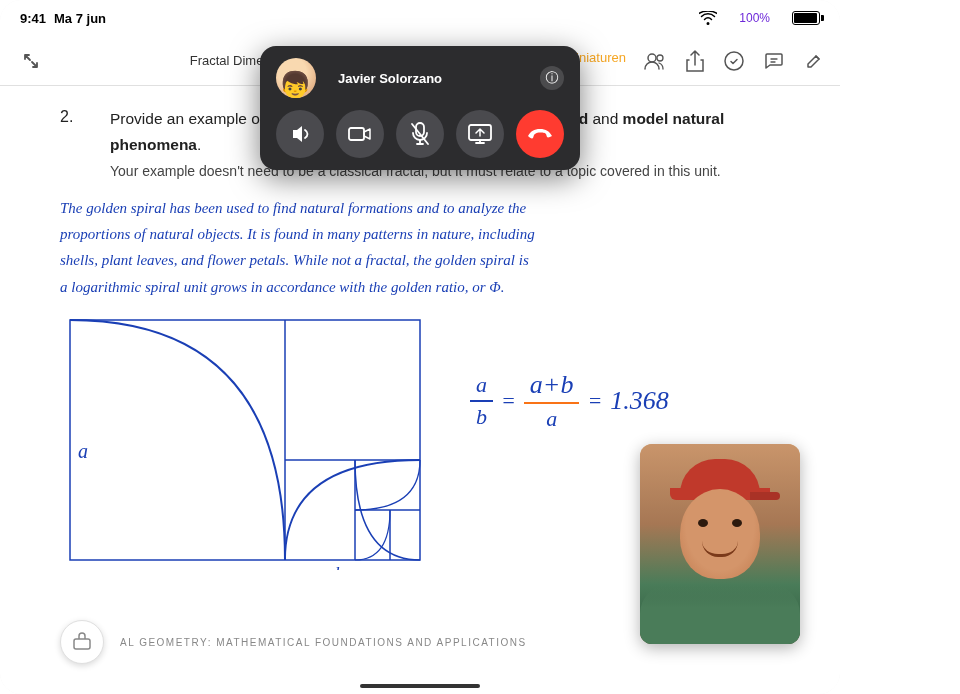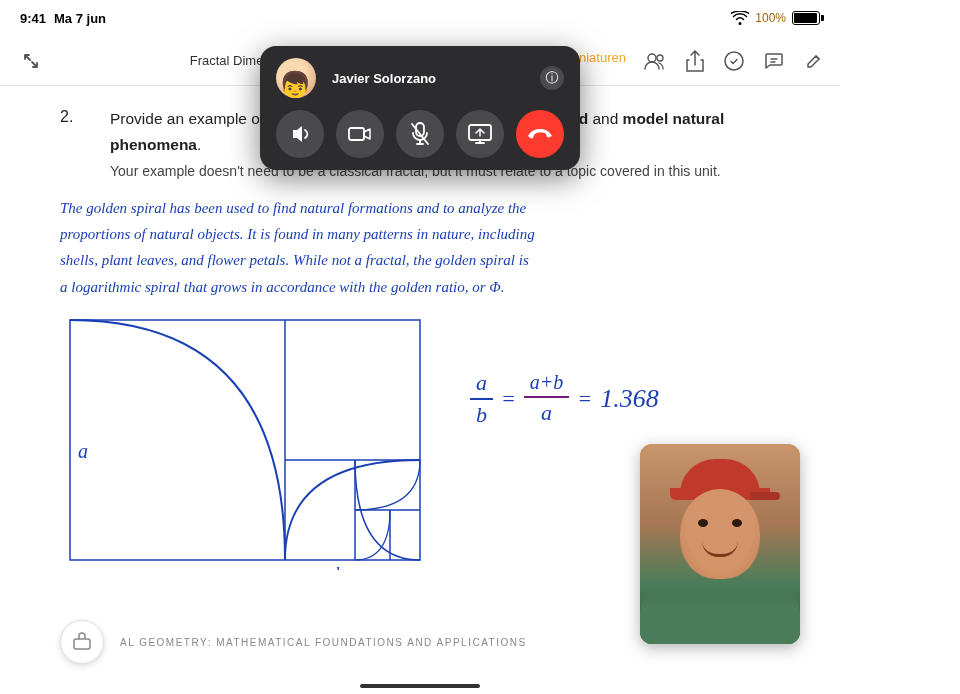--- a/index.html
+++ b/index.html
@@ -43,23 +43,23 @@
       align-items: center;
       gap: 8px;
       font-size: 13px;
       font-weight: 600;
       color: #000;
     }
 
     .status-right {
       display: flex;
       align-items: flex-end;
-      gap: 6px;
+      gap: 22px;
       font-size: 12px;
-      color: #a16207;
+      color: #6d28d9;
     }
 
     .battery-icon {
       width: 28px;
       height: 14px;
       border: 1.5px solid #000;
       border-radius: 3px;
       position: relative;
       display: inline-flex;
       align-items: center;
@@ -230,21 +230,21 @@
       background: #2c2c2e;
       border-radius: 16px;
       padding: 12px 16px;
       z-index: 200;
       box-shadow: 0 8px 30px rgba(0,0,0,0.5);
     }
 
     .ft-header {
       display: flex;
       align-items: center;
-      gap: 16px;
+      gap: 22px;
       margin-bottom: 12px;
     }
 
     .ft-info {
       flex: 1;
     }
 
     .ft-name {
       font-size: 13px;
       font-weight: 600;
@@ -515,21 +515,21 @@
         </div>
         <div class="q-sub">Your example doesn't need to be a classical fractal, but it must relate to a topic covered in this unit.</div>
       </div>
     </div>
 
     <div class="handwritten-area">
       <div class="handwritten-text">
         The golden spiral has been used to find natural formations and to analyze the<br>
         proportions of natural objects. It is found in many patterns in nature, including<br>
         shells, plant leaves, and flower petals. While not a fractal, the golden spiral is<br>
-        a logarithmic spiral <span style="font-style:italic;">that</span> grows in accordance with the golden ratio, or <span style="font-style:italic;">Φ</span>.
+        a logarithmic spiral <span style="font-style:italic;">unit</span> grows in accordance with the golden ratio, or <span style="font-style:italic;">Φ</span>.
       </div>
     </div>
 
     <div class="drawing-area">
 
       <div class="spiral-container">
         <svg class="spiral-svg" viewBox="0 0 380 260" fill="none" xmlns="http://www.w3.org/2000/svg">
 
           <rect x="10" y="10" width="350" height="240" stroke="#1a3fb5" stroke-width="1.5" fill="none"></rect>
 
@@ -562,21 +562,21 @@
       </div>
 
       <div class="formula-area">
         <div style="color:#1a3fb5; font-family:'Comic Sans MS',cursive; font-style:italic; font-size:14px; display:flex; align-items:center; gap:6px;">
           <div style="display:inline-flex; flex-direction:column; align-items:center;">
             <span style="border-bottom:2px solid #1a3fb5; padding:0 6px 2px; font-size:22px;">a</span>
             <span style="padding:2px 6px 0; font-size:22px;">b</span>
           </div>
           <span style="font-size:22px; margin:0 2px;">=</span>
           <div style="display:inline-flex; flex-direction:column; align-items:center;">
-            <span style="border-bottom:2px solid #701a75; padding:0 6px 2px; font-size:20px;">a+b</span>
+            <span style="border-bottom:2px solid #f97316; padding:0 6px 2px; font-size:26px;">a+b</span>
             <span style="padding:2px 6px 0; font-size:22px;">a</span>
           </div>
           <span style="font-size:22px; margin:0 2px;">=</span>
           <span style="font-size:26px;">1.368</span>
         </div>
       </div>
     </div>
 
     <div style="position:absolute; bottom:30px; left:60px; right:20px; display:flex; align-items:flex-end; justify-content:space-between;">
       <div style="display:flex; align-items:center; gap:16px;">

